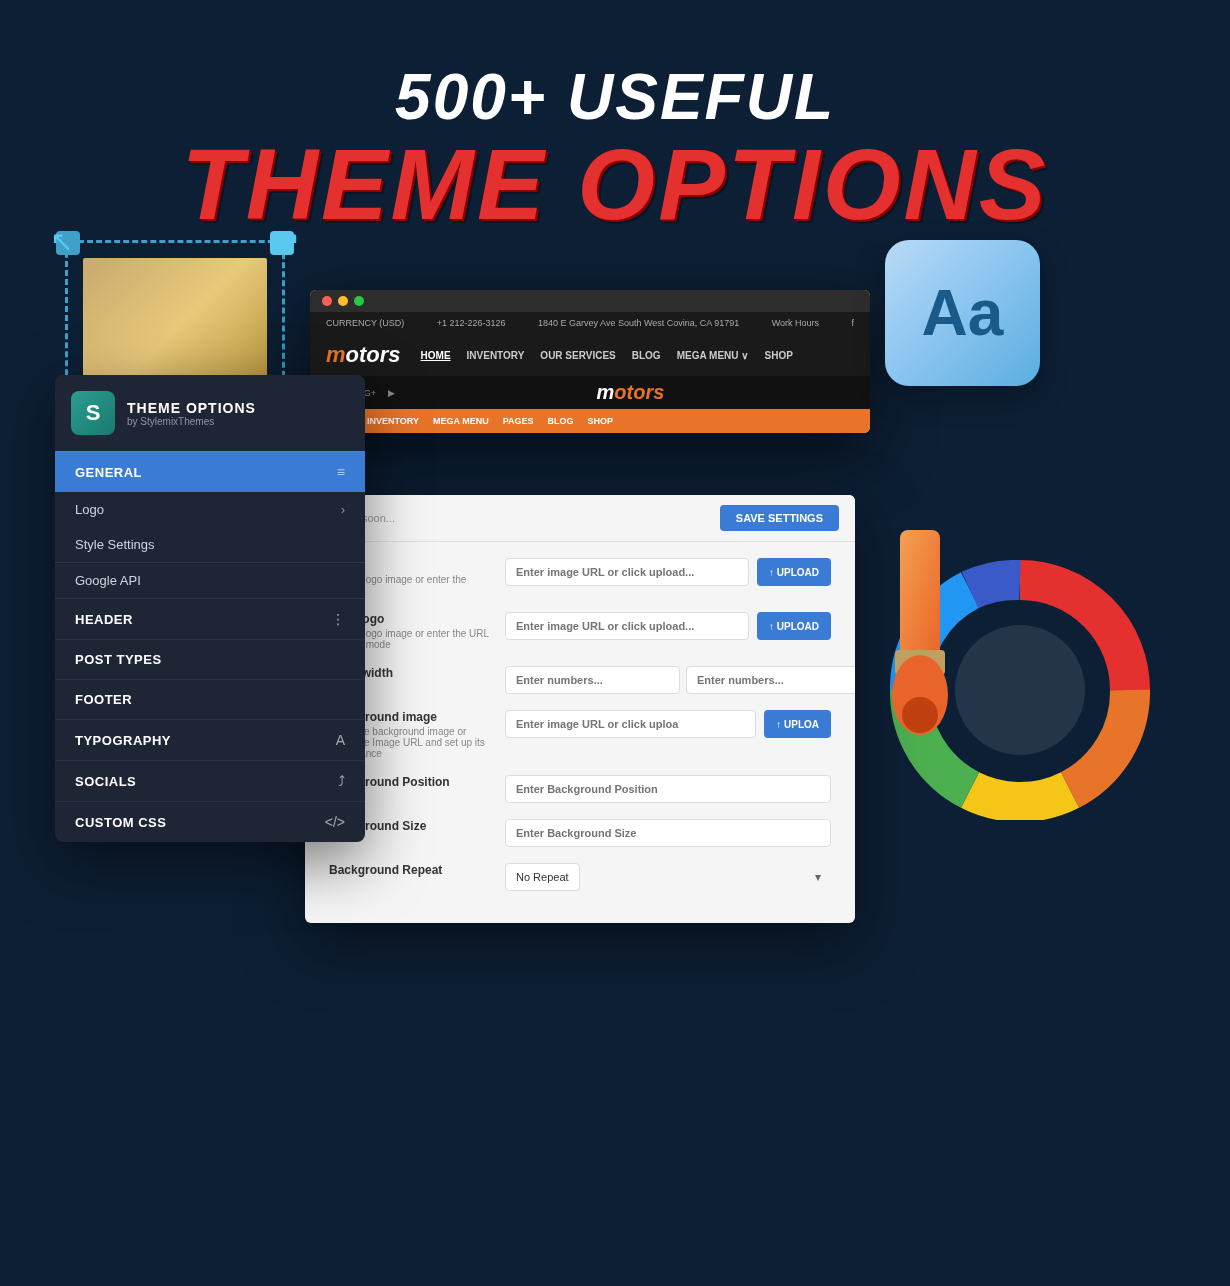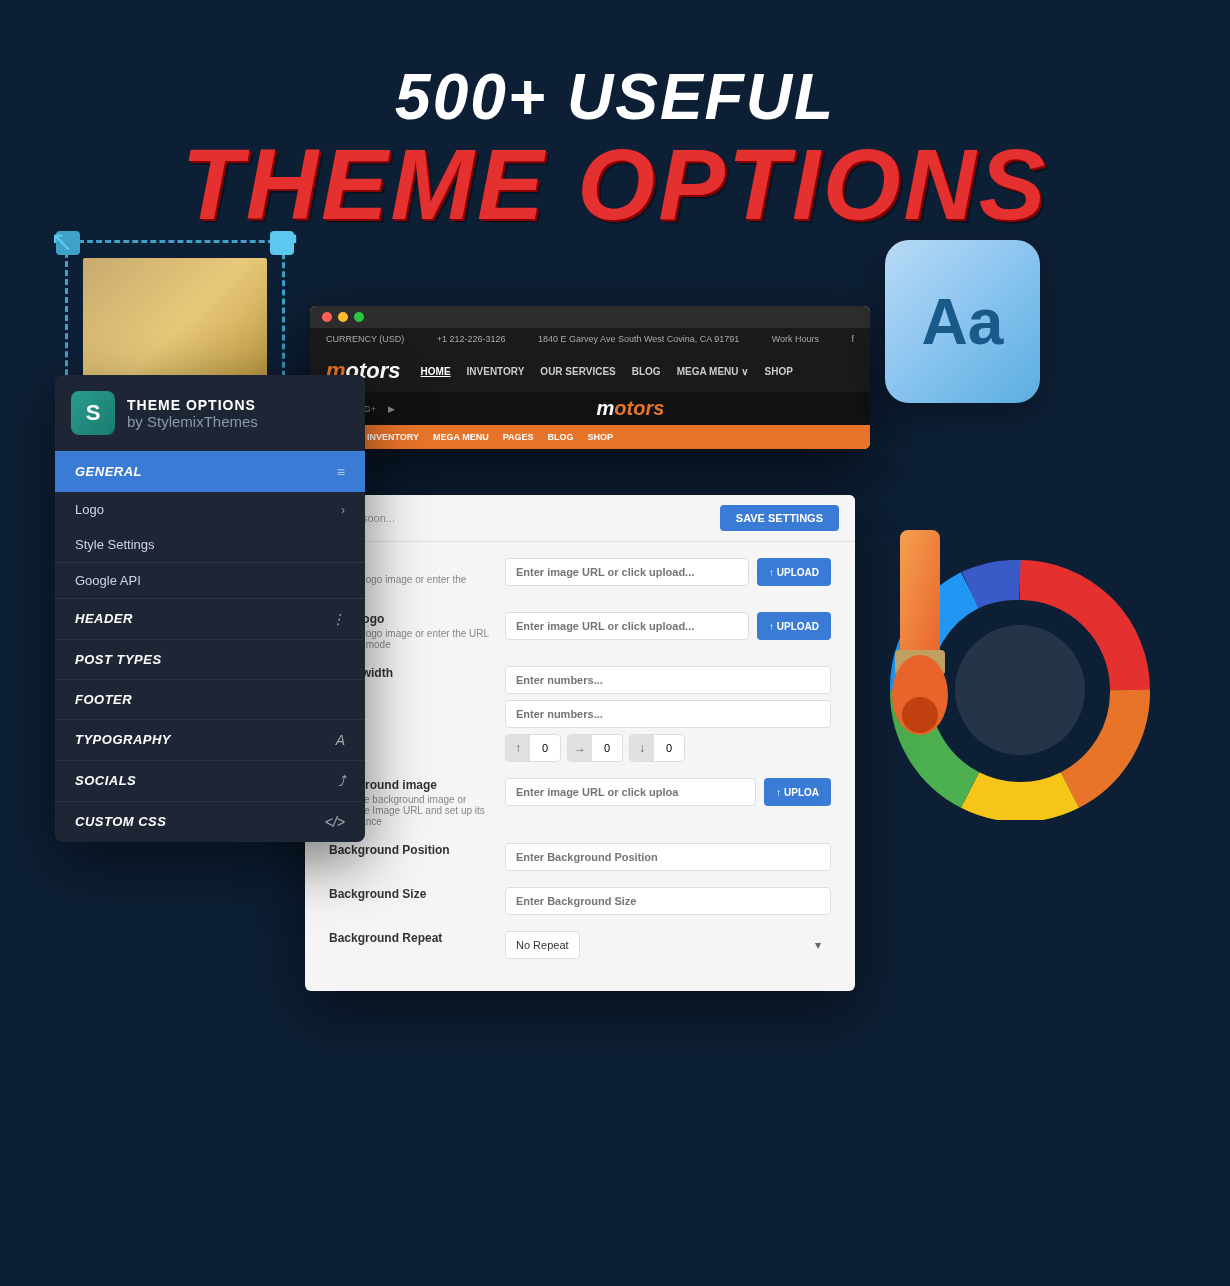--- a/index.html
+++ b/index.html
@@ -111,21 +111,21 @@
       width: 100%;
       height: 100%;
     }
 
     
     .font-icon {
       position: absolute;
       right: 190px;
       top: 240px;
       width: 155px;
-      height: 163px;
+      height: 146px;
       background: linear-gradient(135deg, #b8daf5, #89c4f0, #5aaee0);
       border-radius: 24px;
       display: flex;
       flex-direction: column;
       align-items: center;
       justify-content: center;
       z-index: 20;
       box-shadow: 0 10px 30px rgba(0,0,0,0.3);
     }
     .font-icon .aa-text {
@@ -190,35 +190,34 @@
       flex-direction: column;
     }
     .theme-panel-title .main-title {
       font-size: 14px;
       font-weight: 800;
       color: white;
       text-transform: uppercase;
       letter-spacing: 1px;
     }
     .theme-panel-title .sub-title {
-      font-size: 15px;
+      font-size: 10px;
       color: #8899aa;
     }
 
     .theme-panel-menu {
       list-style: none;
     }
     .menu-item {
       display: flex;
-      align-items: flex-start;
+      align-items: flex-end;
       justify-content: space-between;
       padding: 12px 20px;
       cursor: pointer;
       border-top: 1px solid rgba(255,255,255,0.05);
-      font-style: italic;
     }
     .menu-item.active {
       background: #3a7bd5;
     }
     .menu-item .label {
       font-size: 13px;
       font-weight: 700;
       color: white;
       text-transform: uppercase;
       letter-spacing: 0.5px;
@@ -243,21 +242,21 @@
       font-size: 12px;
     }
     .menu-divider {
       border-top: 1px solid rgba(255,255,255,0.08);
     }
 
     
     .browser-mockup {
       position: absolute;
       left: 310px;
-      top: 306px;
+      top: 290px;
       width: 560px;
       background: #fde047;
       border-radius: 6px;
       z-index: 15;
       box-shadow: 0 20px 60px rgba(0,0,0,0.6);
       overflow: hidden;
     }
     .browser-topbar {
       background: #2d2d2d;
       padding: 6px 12px;
@@ -696,21 +695,21 @@
       <div class="settings-input-col">
         <input class="settings-input" type="text" placeholder="Enter image URL or click upload..." style="">
         <button class="upload-btn">↑ UPLOAD</button>
       </div>
     </div>
 
     <div class="settings-row">
       <div class="settings-label-col">
         <div class="settings-label">Logo width</div>
       </div>
-      <div class="settings-input-col" style="flex-direction:column;gap:6px;">
+      <div class="settings-input-col" style="flex-direction:row;gap:6px;">
         <input class="settings-input" type="text" placeholder="Enter numbers..." style="">
         <input class="settings-input" type="text" placeholder="Enter numbers..." style="">
         <div class="settings-row-numbers">
           <div class="num-input-group">
             <button class="num-btn">↑</button>
             <input class="num-val" type="text" value="0" style="">
           </div>
           <div class="num-input-group">
             <button class="num-btn">→</button>
             <input class="num-val" type="text" value="0" style="">

